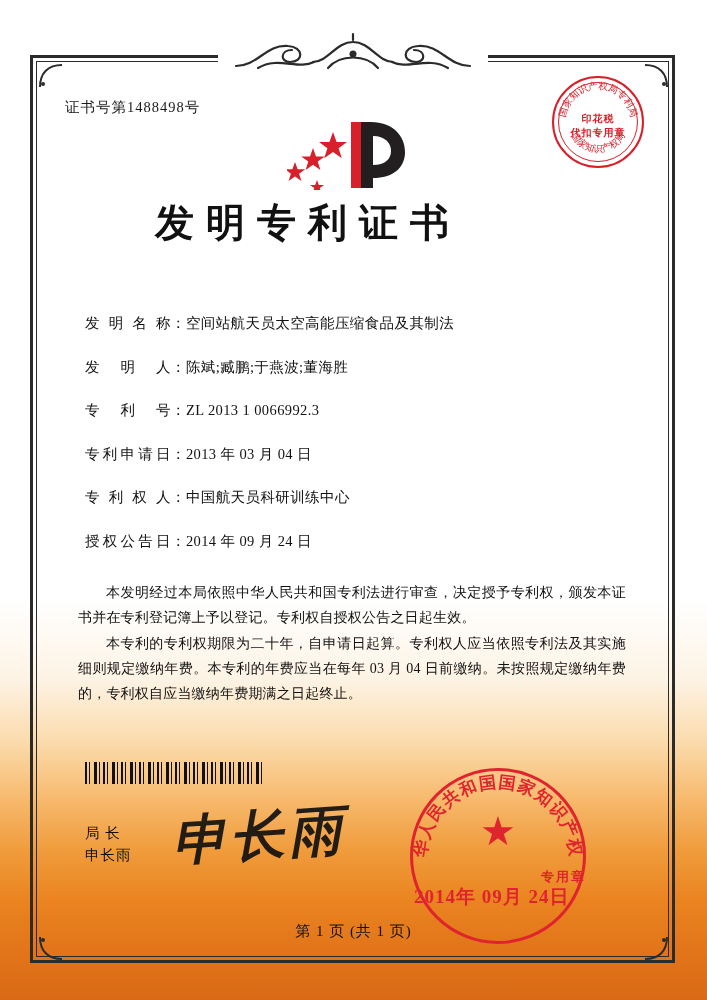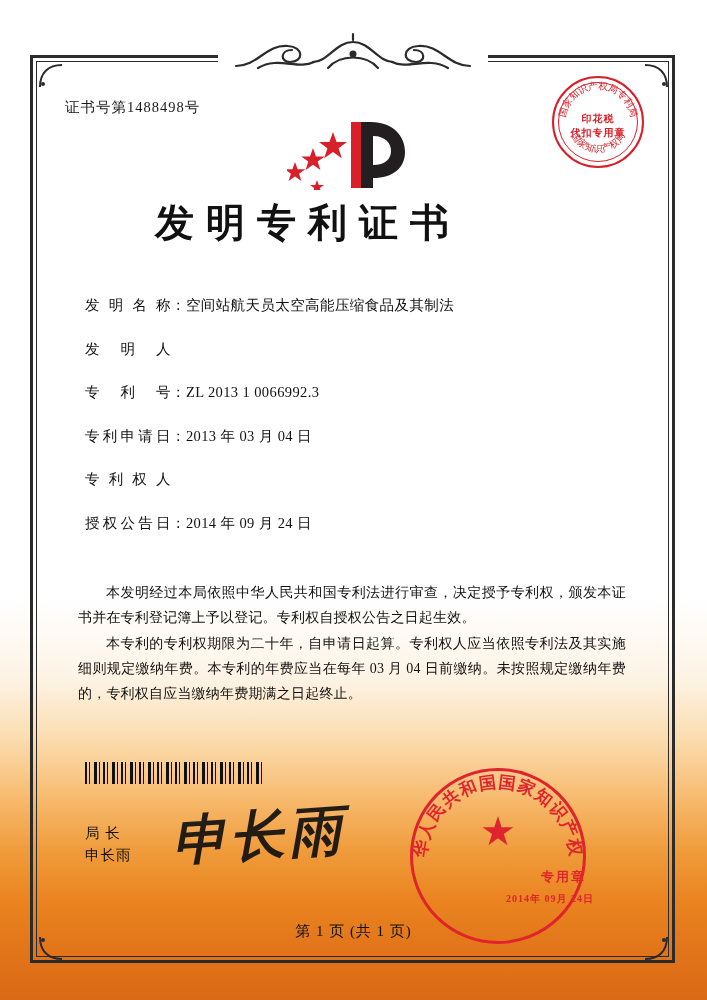--- a/index.html
+++ b/index.html
@@ -159,20 +159,21 @@
     left: 85px;
     top: 296px;
     width: 540px;
   }
   .field-row {
     display: flex;
     align-items: center;
     margin-bottom: 24.5px;
     font-size: 14.5px;
     color: #111111;
+    margin-top: 18px;
   }
   .field-label {
     flex: 0 0 auto;
     white-space: nowrap;
     letter-spacing: 0.5px;
   }
   .field-label.spread {
     display: inline-block;
     width: 86px;
     text-align: justify;
@@ -274,26 +275,25 @@
   .stamp-main svg text {
     fill: #e0242e;
     font-family: "Liberation Sans", sans-serif;
     font-weight: bold;
   }
   .stamp-date {
     position: absolute;
     left: 414px;
     top: 884px;
     width: 180px;
-    text-align: right;
+    text-align: left;
     color: #e0242e;
-    font-size: 10px;
+    font-size: 19px;
     font-weight: bold;
     letter-spacing: 1px;
-    margin-top: 8px;
   }
 
   .footer {
     position: absolute;
     left: 0;
     top: 922px;
     width: 707px;
     text-align: center;
     font-size: 15px;
     color: #111111;
@@ -383,31 +383,33 @@
 
   <div class="title">发明专利证书</div>
 
   <div class="fields">
     <div class="field-row">
       <span class="field-label spread">发 明 名 称</span>
       <span class="field-value">：空间站航天员太空高能压缩食品及其制法</span>
     </div>
     <div class="field-row">
       <span class="field-label spread">发 明 人</span>
+      <span class="field-value">：陈斌;臧鹏;于燕波;董海胜</span>
     </div>
     <div class="field-row">
       <span class="field-label spread">专 利 号</span>
       <span class="field-value">：ZL 2013 1 0066992.3</span>
     </div>
     <div class="field-row">
       <span class="field-label spread">专利申请日</span>
       <span class="field-value">：2013 年 03 月 04 日</span>
     </div>
     <div class="field-row">
       <span class="field-label spread">专 利 权 人</span>
+      <span class="field-value">：中国航天员科研训练中心</span>
     </div>
     <div class="field-row">
       <span class="field-label spread">授权公告日</span>
       <span class="field-value">：2014 年 09 月 24 日</span>
     </div>
   </div>
 
   <div class="body-text">
     <p>本发明经过本局依照中华人民共和国专利法进行审查，决定授予专利权，颁发本证书并在专利登记簿上予以登记。专利权自授权公告之日起生效。</p>
     <p>本专利的专利权期限为二十年，自申请日起算。专利权人应当依照专利法及其实施细则规定缴纳年费。本专利的年费应当在每年 03 月 04 日前缴纳。未按照规定缴纳年费的，专利权自应当缴纳年费期满之日起终止。</p>

